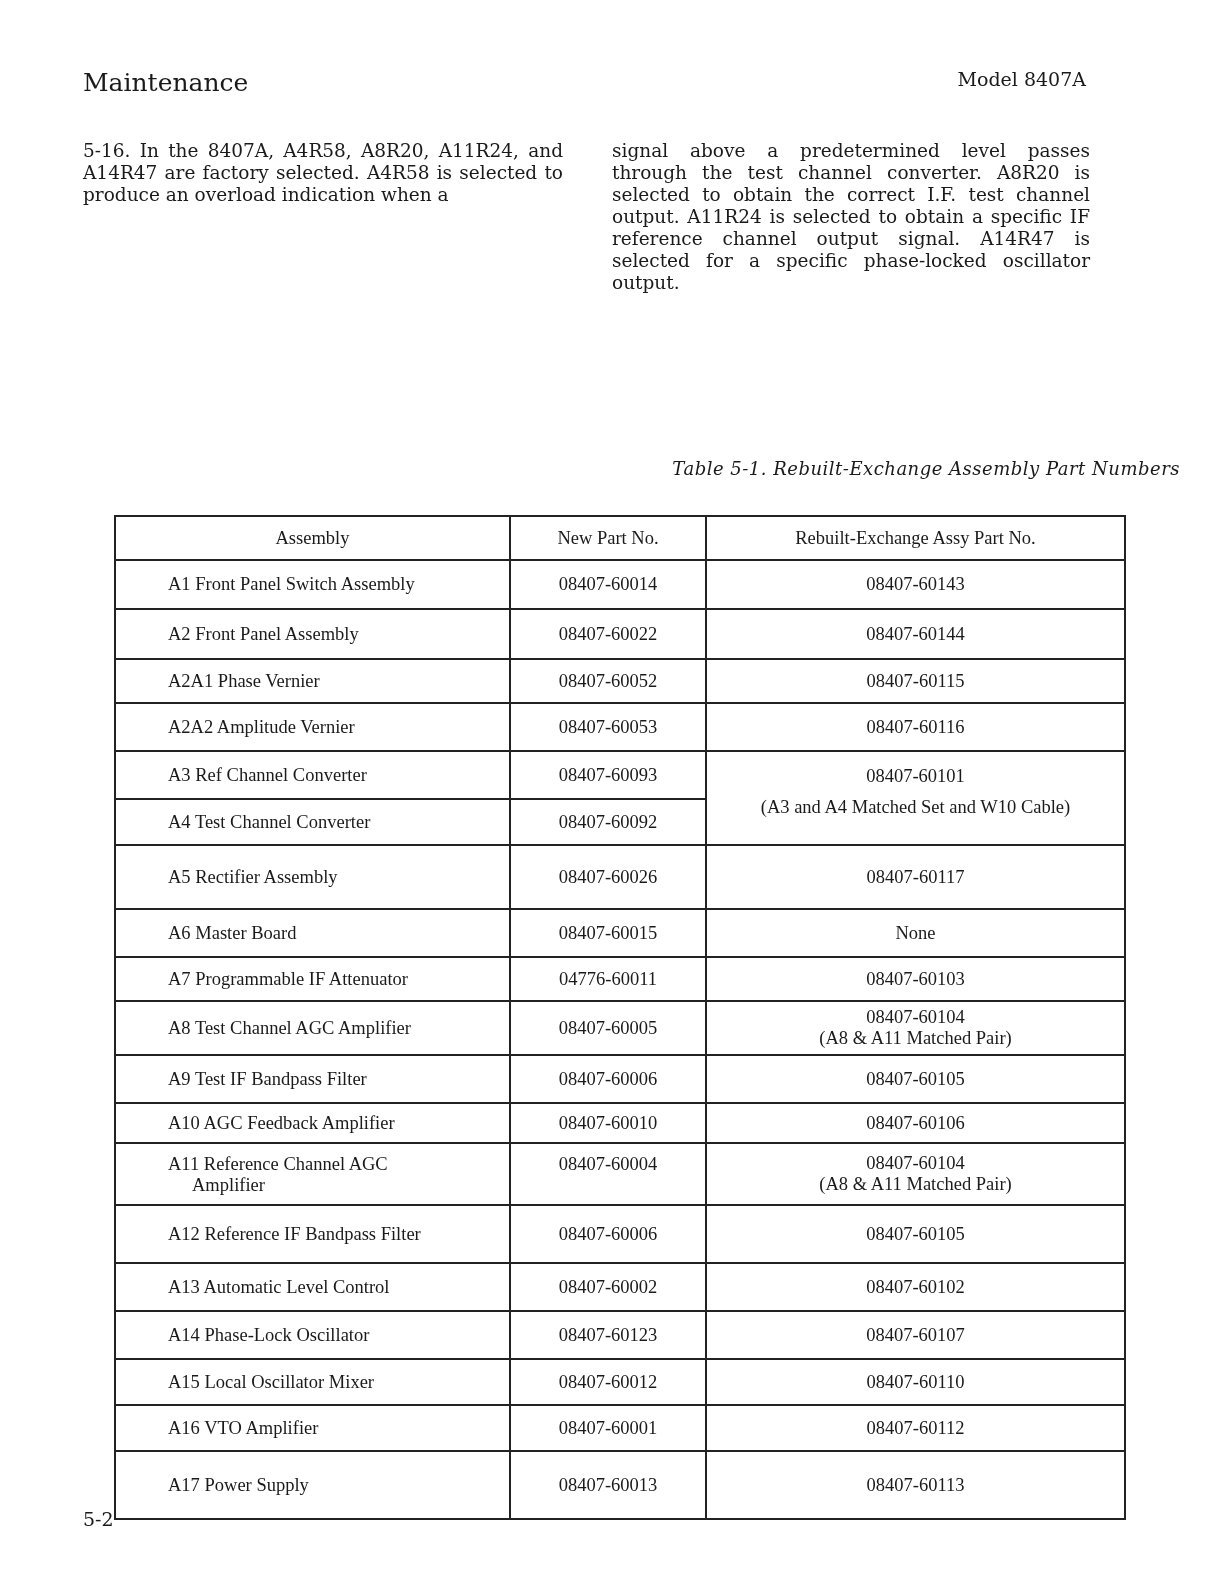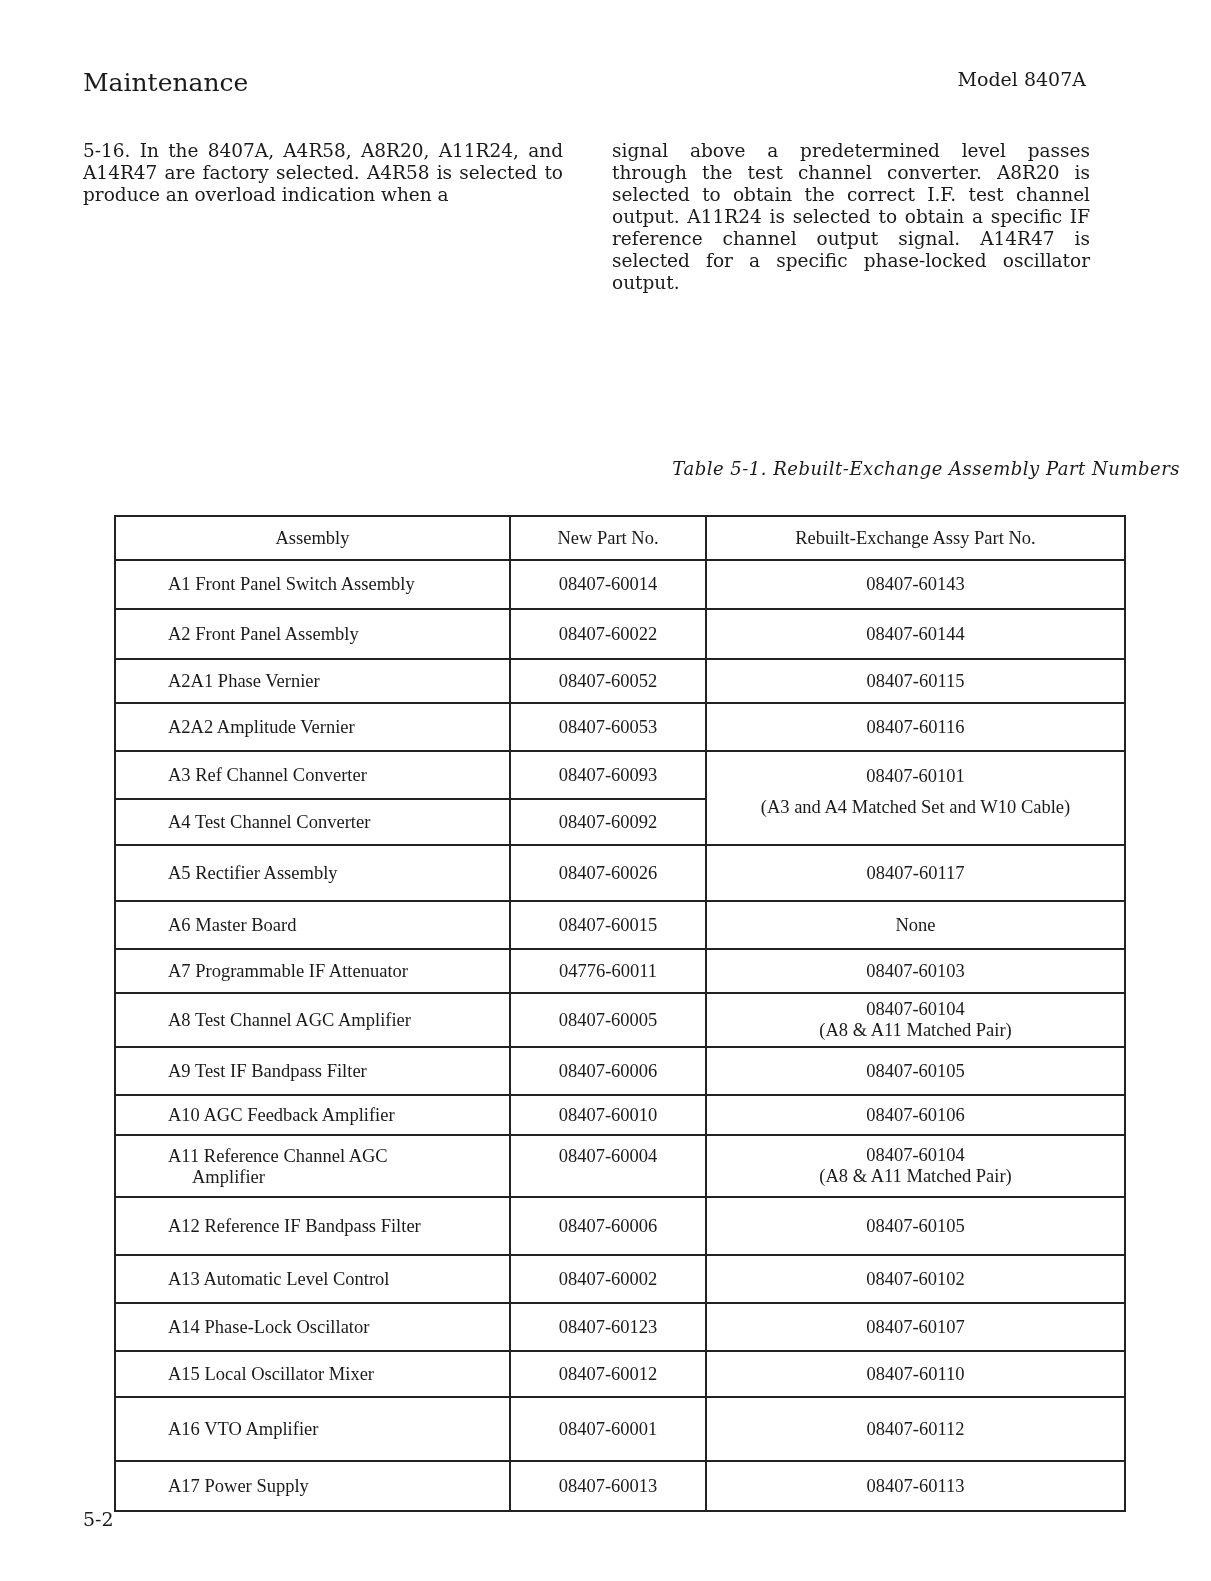--- a/index.html
+++ b/index.html
@@ -104,21 +104,21 @@
           <span class="sub">08407-60101</span>
           <span class="sub" style="margin-top: 10px;">(A3 and A4 Matched Set and W10 Cable)</span>
         </td>
       </tr>
       <tr style="height: 46px;">
         <td class="asm">
           <span class="sub">A4 Test Channel Converter</span>
         </td>
         <td class="newp">08407-60092</td>
       </tr>
-      <tr style="height: 56px;">
+      <tr style="height: 64px;">
         <td class="asm">
           <span class="sub">A5 Rectifier Assembly</span>
         </td>
         <td class="newp">08407-60026</td>
         <td class="rbp">
           <span class="sub">08407-60117</span>
         </td>
       </tr>
       <tr style="height: 48px;">
         <td class="asm">
@@ -206,30 +206,30 @@
       </tr>
       <tr style="height: 46px;">
         <td class="asm">
           <span class="sub">A15 Local Oscillator Mixer</span>
         </td>
         <td class="newp">08407-60012</td>
         <td class="rbp">
           <span class="sub">08407-60110</span>
         </td>
       </tr>
-      <tr style="height: 64px;">
+      <tr style="height: 46px;">
         <td class="asm">
           <span class="sub">A16 VTO Amplifier</span>
         </td>
         <td class="newp">08407-60001</td>
         <td class="rbp">
           <span class="sub">08407-60112</span>
         </td>
       </tr>
-      <tr style="height: 50px; border-radius: 19px;">
+      <tr style="height: 68px; border-radius: 19px;">
         <td class="asm">
           <span class="sub">A17 Power Supply</span>
         </td>
         <td class="newp">08407-60013</td>
         <td class="rbp">
           <span class="sub">08407-60113</span>
         </td>
       </tr>
     </tbody>
 </table>

